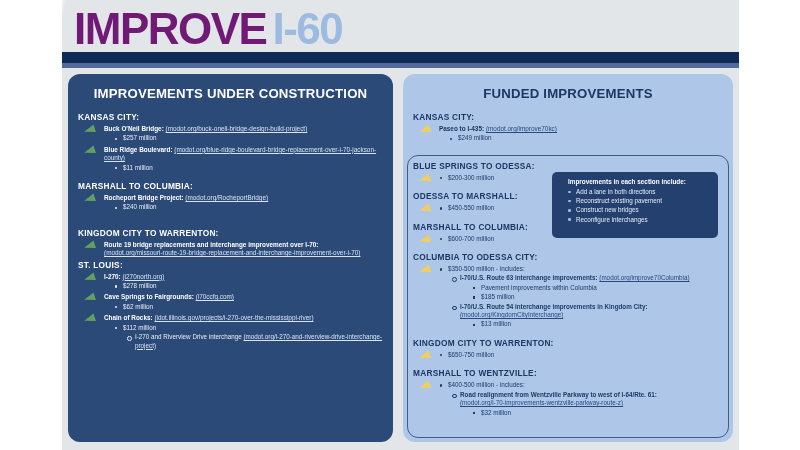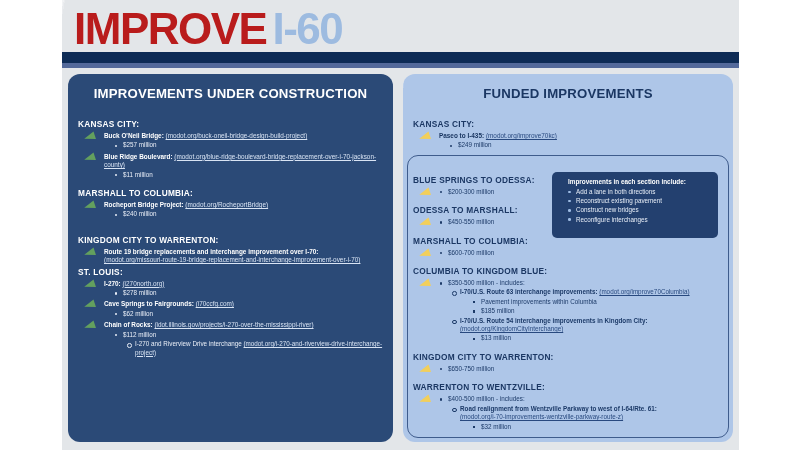--- a/index.html
+++ b/index.html
@@ -37,21 +37,21 @@
   }
   .title {
     position: absolute;
     left: 12px; top: 4px;
     font-size: 44px;
     font-weight: 800;
     letter-spacing: -1.5px;
     line-height: 50px;
     white-space: nowrap;
   }
-  .title .w1 { color: #b91c1c; }
+  .title .w1 { color: #701a75; }
   .title .w2 { color: #9dbbe0; margin-left: 6px; }
   .bar-dark {
     position: absolute; left: 0; top: 52px;
     width: 677px; height: 11px;
     background: #0d2b55;
   }
   .bar-mid {
     position: absolute; left: 0; top: 63px;
     width: 677px; height: 5px;
     background: #53699a;
@@ -115,21 +115,21 @@
   
   .sec-head {
     font-size: 8.3px;
     font-weight: 800;
     letter-spacing: .25px;
     margin-top: 9px;
     margin-bottom: 2px;
   }
   .panel-left .sec-head { color: #ffffff; }
   .panel-right .sec-head { color: #1b3763; }
-  .sec-head.first { margin-top: 10px; }
+  .sec-head.first { margin-top: 3px; }
 
   
   .arrow-row {
     position: relative;
     padding-left: 26px;
     margin-top: 3px;
   }
   .arrow {
     position: absolute;
     left: 6px; top: 1px;
@@ -334,21 +334,21 @@
         <span class="arrow"></span>
         <div class="item-line">
           <b>Paseo to I-435:</b>
           <span class="lnk">(modot.org/improve70kc)</span>
         </div>
         <ul class="lvl1">
           <li>$249 million</li>
         </ul>
       </div>
 
-      <div class="sec-head" style="margin-top:25px">BLUE SPRINGS TO ODESSA:</div>
+      <div class="sec-head" style="margin-top:18px">BLUE SPRINGS TO ODESSA:</div>
       <div class="arrow-row">
         <span class="arrow"></span>
         <ul class="lvl1" style="margin-left:0">
           <li>$200-300 million</li>
         </ul>
       </div>
 
       <div class="sec-head" style="margin-top:9px">ODESSA TO MARSHALL:</div>
       <div class="arrow-row">
         <span class="arrow"></span>
@@ -358,21 +358,21 @@
       </div>
 
       <div class="sec-head" style="margin-top:9px">MARSHALL TO COLUMBIA:</div>
       <div class="arrow-row">
         <span class="arrow"></span>
         <ul class="lvl1" style="margin-left:0">
           <li>$600-700 million</li>
         </ul>
       </div>
 
-      <div class="sec-head" style="margin-top:9px">COLUMBIA TO KINGDOM BLUE:</div>
+      <div class="sec-head" style="margin-top:9px">COLUMBIA TO ODESSA CITY:</div>
       <div class="arrow-row">
         <span class="arrow"></span>
         <ul class="lvl1" style="margin-left:0">
           <li>$350-500 million - includes:</li>
           <ul class="lvl2">
             <li>
               <b>I-70/U.S. Route 63 interchange improvements:</b>
               <span class="lnk">(modot.org/improve70Columbia)</span>
               <ul class="lvl3">
                 <li>Pavement improvements within Columbia</li>
@@ -391,21 +391,21 @@
       </div>
 
       <div class="sec-head" style="margin-top:9px">KINGDOM CITY TO WARRENTON:</div>
       <div class="arrow-row">
         <span class="arrow"></span>
         <ul class="lvl1" style="margin-left:0">
           <li>$650-750 million</li>
         </ul>
       </div>
 
-      <div class="sec-head" style="margin-top:9px">WARRENTON TO WENTZVILLE:</div>
+      <div class="sec-head" style="margin-top:9px">MARSHALL TO WENTZVILLE:</div>
       <div class="arrow-row">
         <span class="arrow"></span>
         <ul class="lvl1" style="margin-left:0">
           <li>$400-500 million - includes:</li>
           <ul class="lvl2">
             <li>
               <b>Road realignment from Wentzville Parkway to west of I-64/Rte. 61:</b><br>
               <span class="lnk">(modot.org/i-70-improvements-wentzville-parkway-route-z)</span>
               <ul class="lvl3">
                 <li>$32 million</li>

